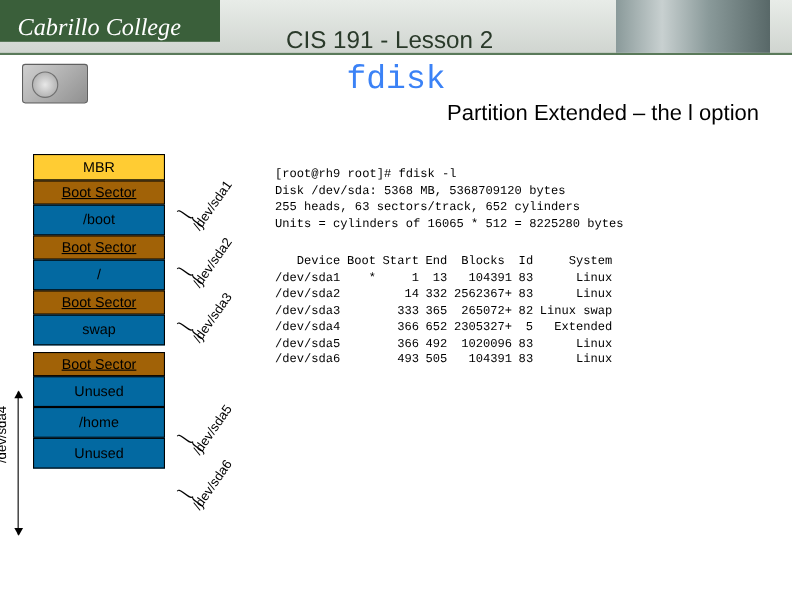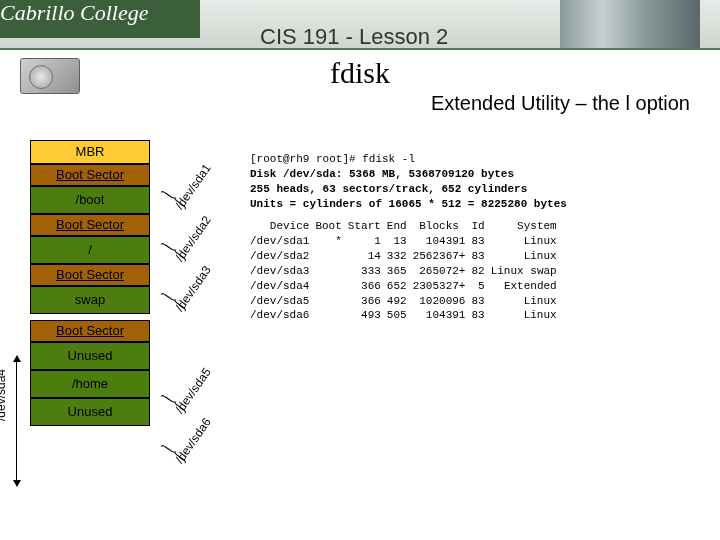--- a/index.html
+++ b/index.html
@@ -1,51 +1,51 @@
 <!DOCTYPE html>
 <html><head>
 <meta charset="utf-8">
 <style>
   * { box-sizing: border-box; margin: 0; padding: 0; }
   body { width: 720px; height: 540px; background: #fff; font-family: Arial, sans-serif; position: relative; overflow: hidden; }
 
   .header { position: relative; height: 50px; background: linear-gradient(to bottom, #e8ece8 0%, #d0d5d0 100%); border-bottom: 2px solid #5a7a5a; }
-  .logo-area { position: absolute; left: 0; top: 0; width: 200px; height: 38px; background: #3a5f3a; display: flex; align-items: flex-start; padding-left: 0; }
+  .logo-area { position: absolute; left: 0; top: 0; width: 200px; height: 38px; background: #3a5f3a; display: flex; align-items: flex-end; padding-left: 16px; }
   .logo-text { color: #fff; font-family: cursive; font-size: 22px; font-style: italic; }
   .course-title { position: absolute; left: 260px; top: 24px; font-size: 22px; color: #2a3a2a; font-family: Verdana, sans-serif; }
   .header-photo { position: absolute; right: 20px; top: 0; width: 140px; height: 48px; background: linear-gradient(90deg, #8a9a9a 0%, #c8d0d0 30%, #8a9a9a 60%, #586868 100%); }
 
-  .page-title { text-align: center; font-size: 30px; font-family: Liberation Serif, serif; color: #000000; margin-top: 6px; }
+  .page-title { text-align: center; font-size: 30px; font-family: Liberation Mono, monospace; color: #3b82f6; margin-top: 6px; }
   .page-subtitle { text-align: right; font-size: 20px; font-family: Verdana, sans-serif; color: #000; padding-right: 30px; margin-top: 2px; }
 
   .hdd-icon { position: absolute; left: 20px; top: 58px; width: 60px; height: 42px; }
   .hdd-body { width: 60px; height: 36px; background: linear-gradient(135deg, #d0d0d0, #909090); border: 1px solid #606060; border-radius: 3px; position: relative; }
   .hdd-platter { position: absolute; left: 8px; top: 6px; width: 24px; height: 24px; border-radius: 50%; background: radial-gradient(circle, #e8e8e8, #a0a0a0); border: 1px solid #707070; }
 
   .diagram { position: absolute; left: 30px; top: 140px; width: 140px; }
   .blk { width: 120px; text-align: center; font-family: Verdana, sans-serif; font-size: 13px; border: 1px solid #000; margin-bottom: 0; }
   .blk-yellow { background: #ffcc33; height: 24px; line-height: 22px; }
   .blk-tan   { background: #a16207; height: 22px; line-height: 20px; text-decoration: underline; }
-  .blk-gold  { background: #4d7c0f; height: 28px; line-height: 26px; }
+  .blk-gold  { background: #0369a1; height: 28px; line-height: 26px; }
   .blk-free  { background: #f5ecd6; height: 28px; line-height: 26px; border: 1px solid #000; }
   .gap { height: 6px; }
 
   .sda4-bracket { position: absolute; left: 6px; top: 356px; height: 130px; width: 20px; }
   .sda4-line { position: absolute; left: 10px; top: 0; height: 130px; border-left: 1px solid #000; }
   .sda4-line::before, .sda4-line::after { content: ""; position: absolute; width: 0; height: 0; left: -4px; border-left: 4px solid transparent; border-right: 4px solid transparent; }
   .sda4-line::before { top: -1px; border-bottom: 7px solid #000; }
   .sda4-line::after  { bottom: -1px; border-top: 7px solid #000; }
   .sda4-label { position: absolute; left: -12px; top: 65px; transform: rotate(-90deg); transform-origin: left top; font-family: Verdana, sans-serif; font-size: 12px; white-space: nowrap; }
 
   .dev-label { position: absolute; font-family: Verdana, sans-serif; font-size: 12px; transform: rotate(-55deg); transform-origin: left bottom; white-space: nowrap; }
   .brace { position: absolute; font-size: 36px; font-family: "Times New Roman", serif; transform: rotate(-55deg) scaleX(0.4); line-height: 1; }
 
   .terminal { position: absolute; left: 250px; top: 152px; width: 455px; font-family: "Courier New", monospace; font-size: 11px; line-height: 1.35; color: #000; }
   .terminal .cmd { margin-bottom: 0; }
-  .terminal .disk-info { margin-bottom: 8px; font-weight: bold; }
+  .terminal .disk-info { margin-bottom: 20px; }
   .terminal table { border-collapse: collapse; font-family: "Courier New", monospace; font-size: 11px; }
   .terminal th { text-align: center; font-weight: normal; padding: 0 6px 0 0; }
   .terminal td { text-align: right; padding: 0 6px 0 0; white-space: nowrap; }
   .terminal td.l, .terminal th.l { text-align: right; }
 </style>
 </head>
 <body>
 
 <div class="header">
   <div class="logo-area">
@@ -55,21 +55,21 @@
   <div class="header-photo"></div>
 </div>
 
 <div class="hdd-icon">
   <div class="hdd-body">
       <div class="hdd-platter"></div>
     </div>
 </div>
 
 <div class="page-title">fdisk</div>
-<div class="page-subtitle">Extended Utility – the l option</div>
+<div class="page-subtitle">Partition Extended – the l option</div>
 
 <div class="sda4-bracket">
   <div class="sda4-line"></div>
   <div class="sda4-label">/dev/sda4</div>
 </div>
 
 <div class="diagram" id="diagram-blocks">
     <div class="blk blk-yellow">MBR</div>
     <div class="blk blk-tan">Boot Sector</div>
     <div class="blk blk-gold">/boot</div>

